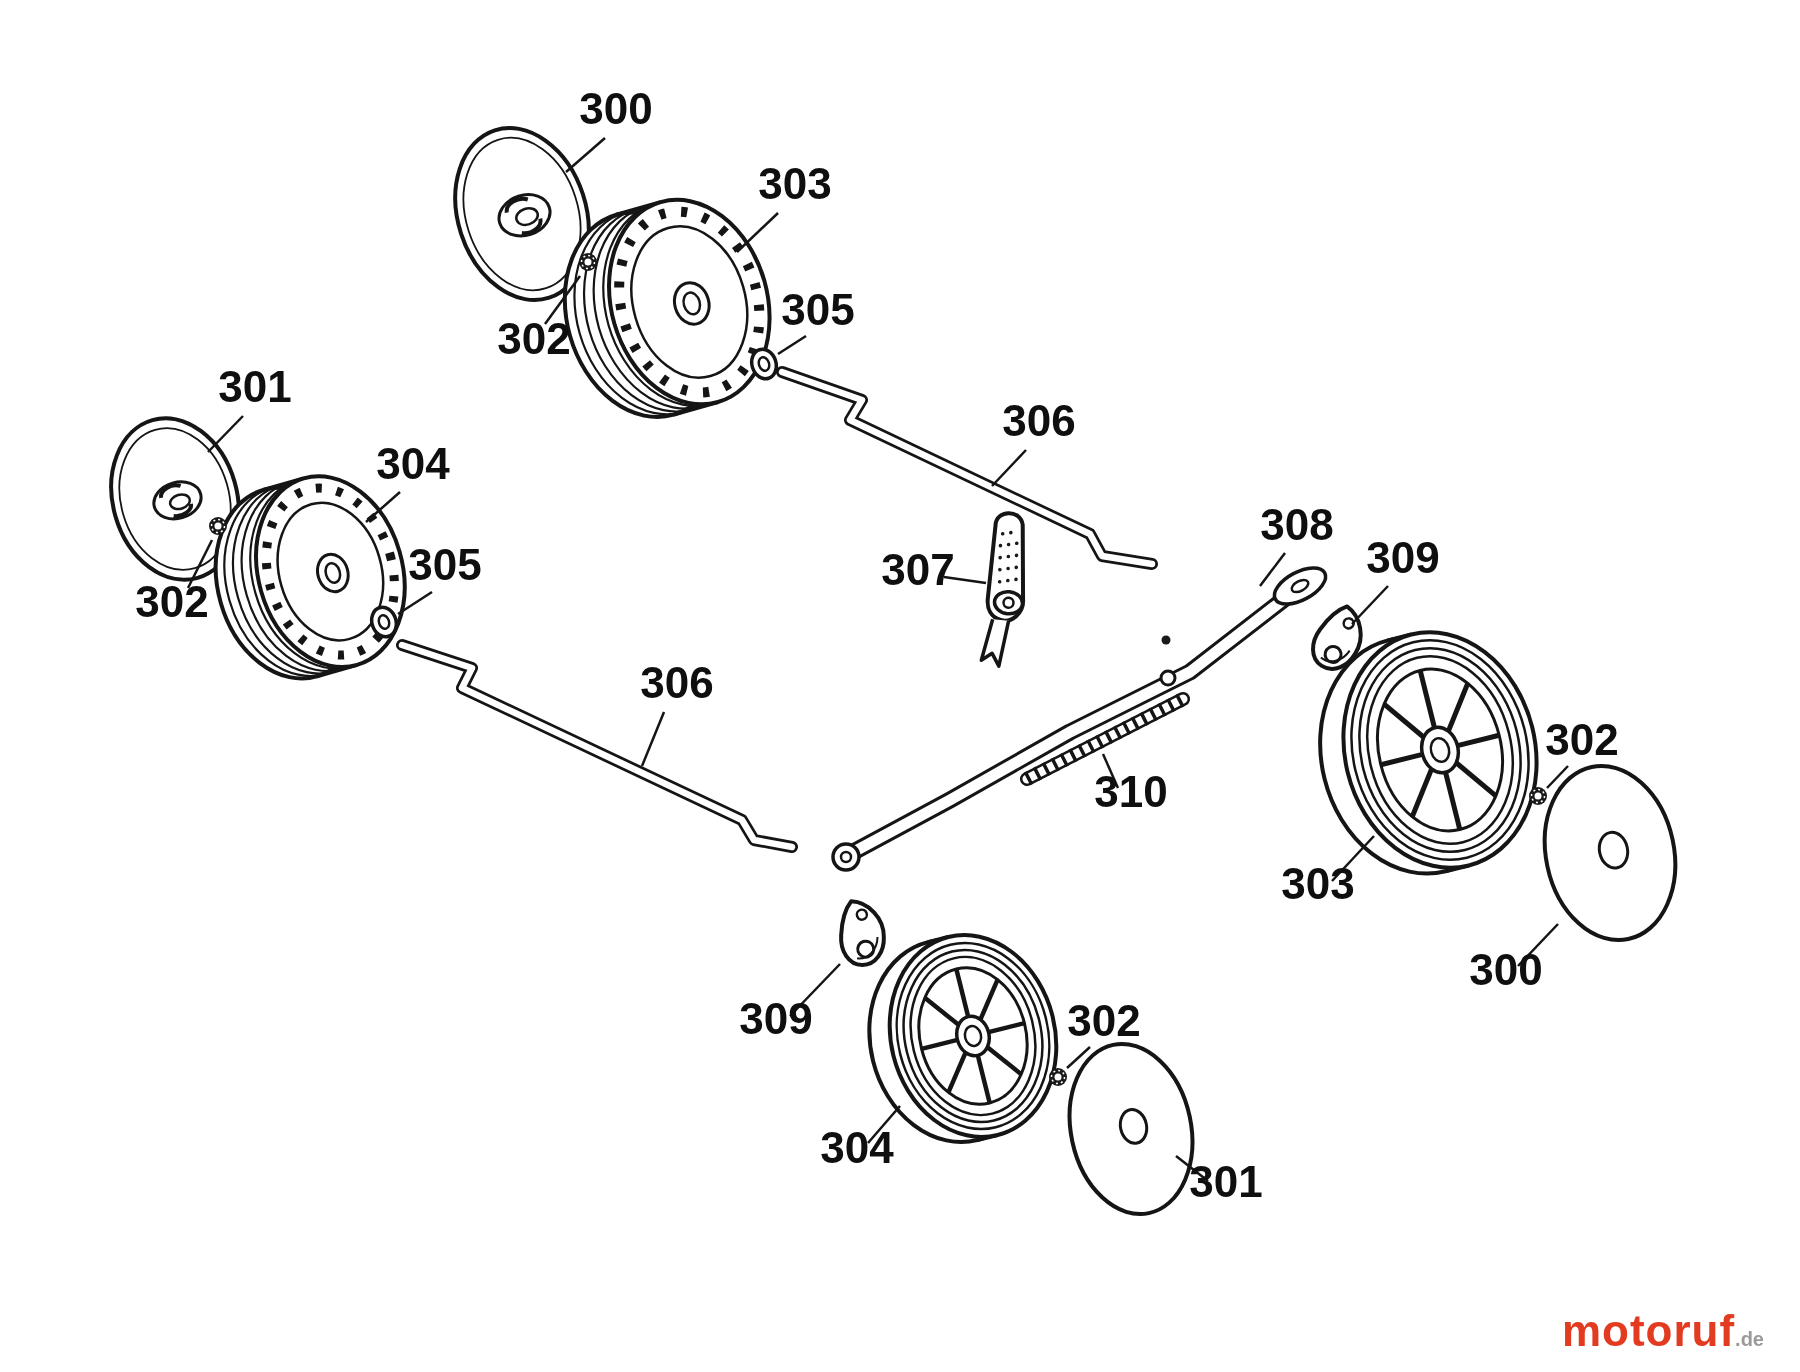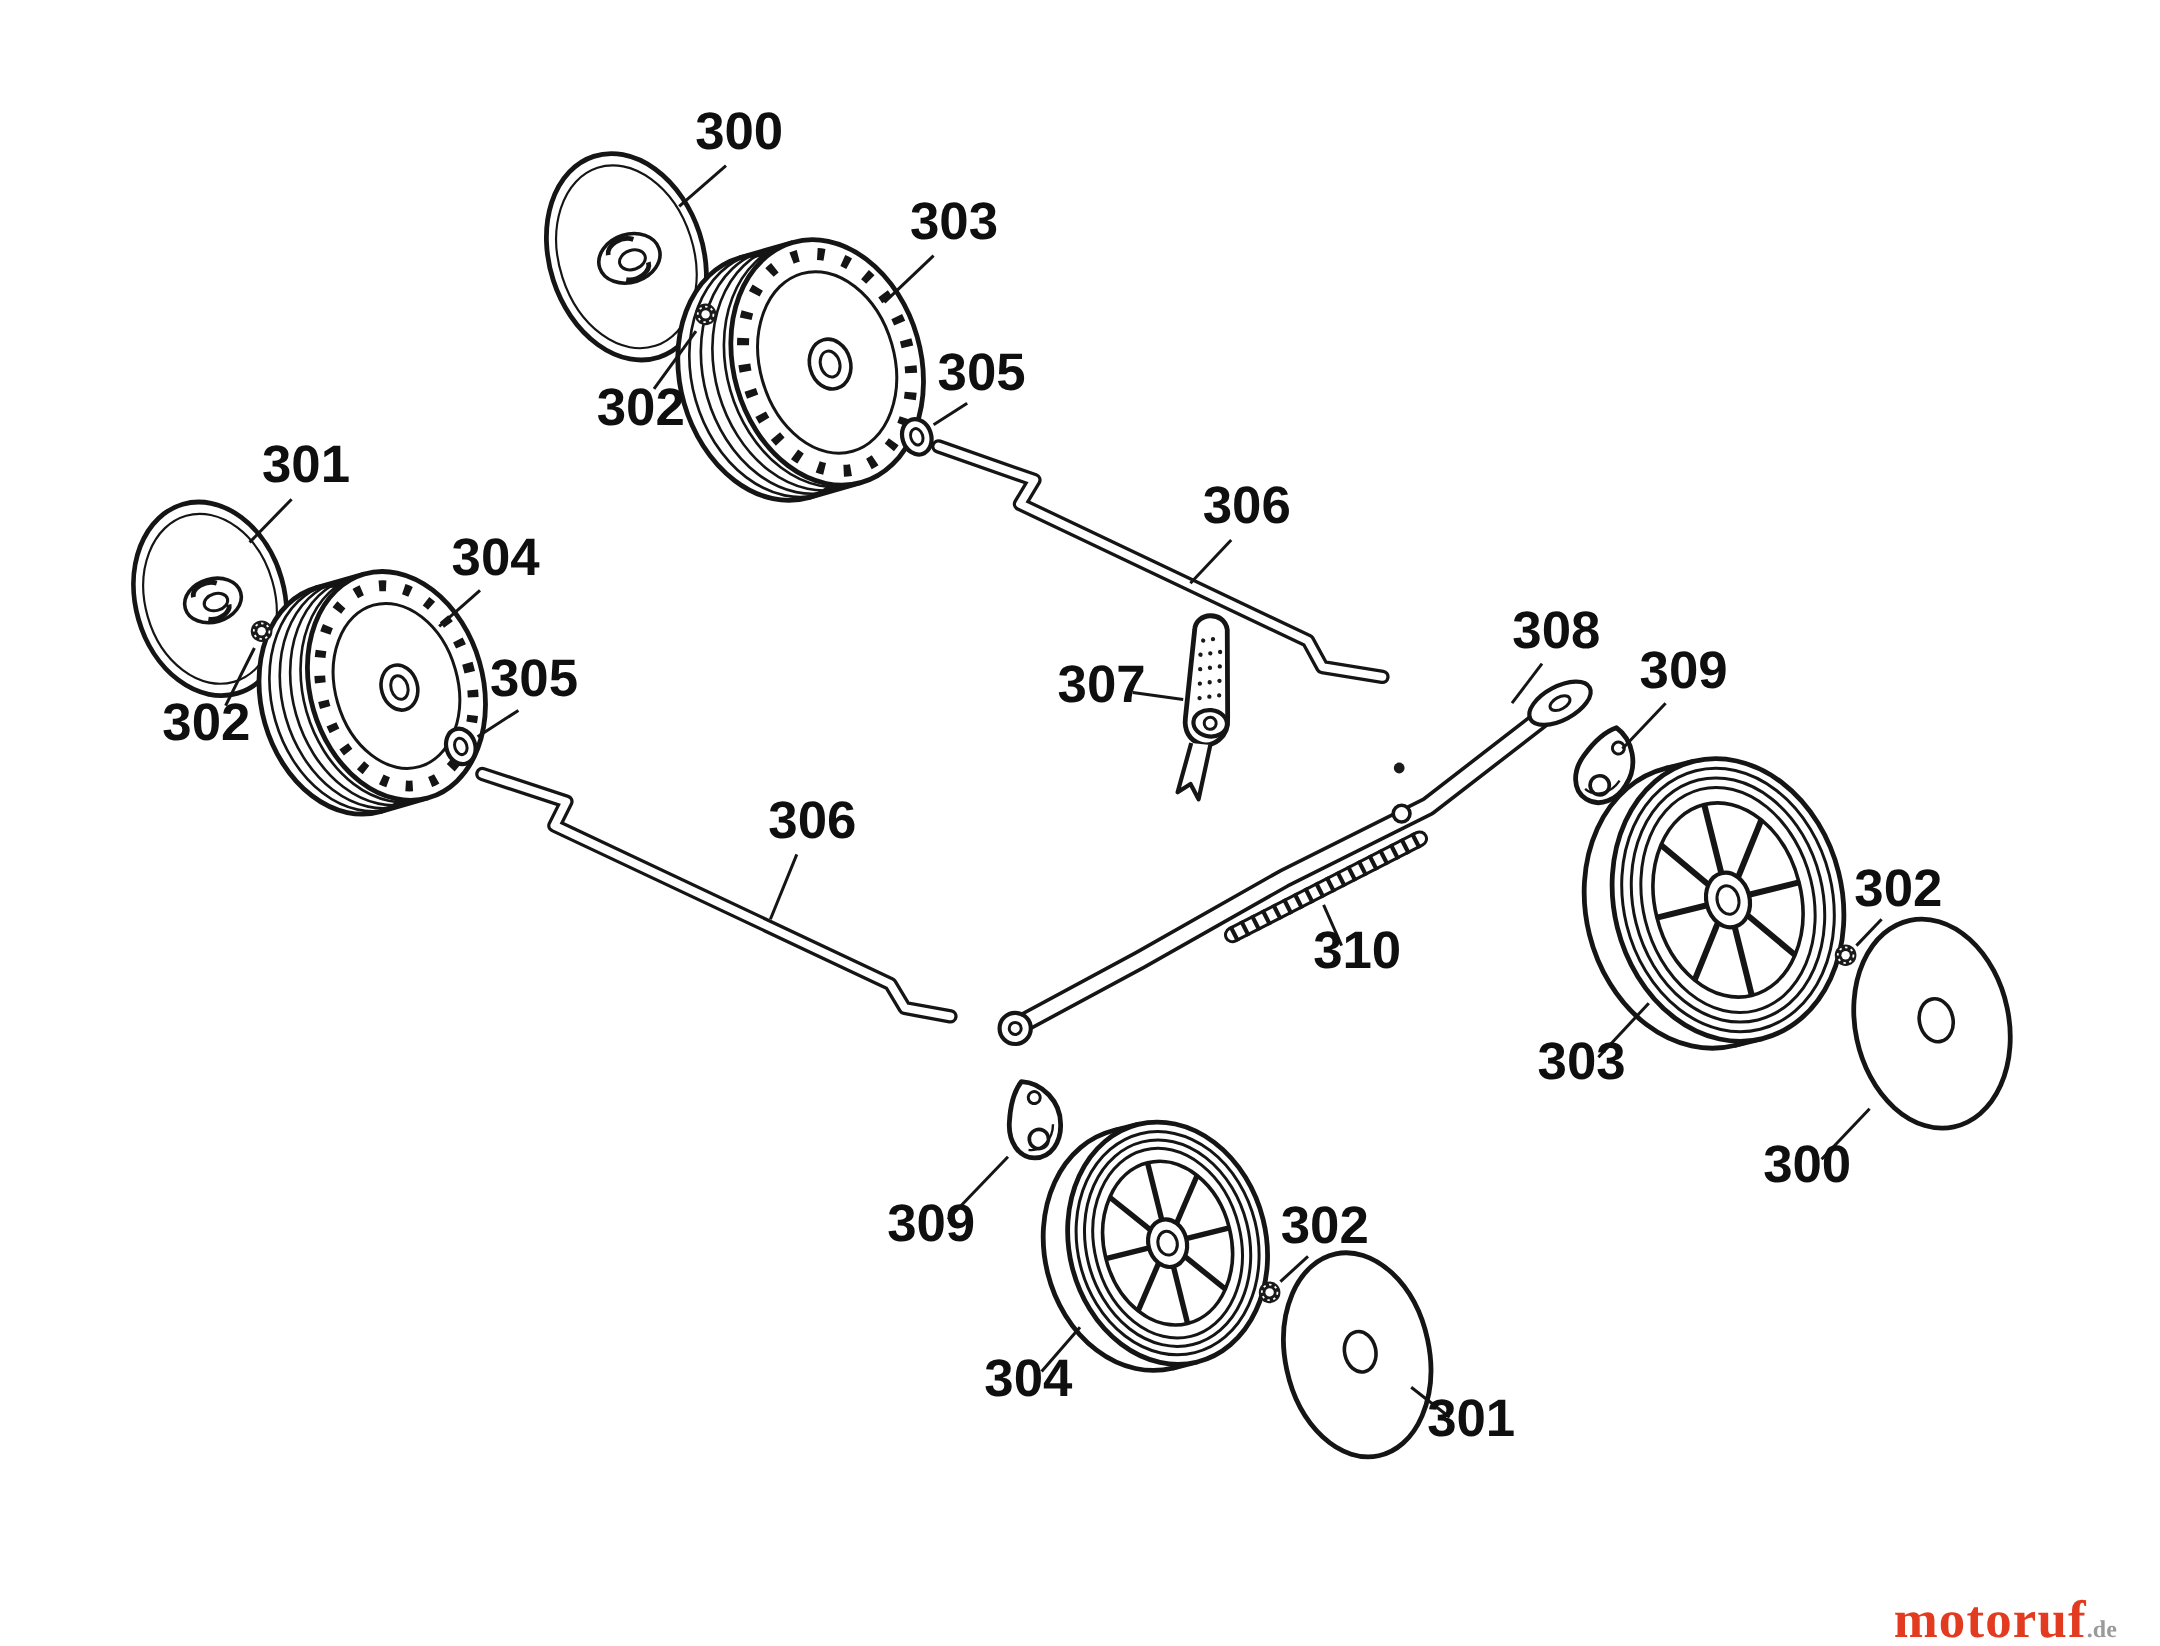--- a/index.html
+++ b/index.html
@@ -5,22 +5,22 @@
   html,body{margin:0;padding:0;background:#ffffff;}
   .stage{position:relative;width:1800px;height:1372px;background:#ffffff;overflow:hidden;
          font-family:"Liberation Sans",sans-serif;}
   svg.diagram{position:absolute;left:0;top:0;}
   .outline{stroke:#151515;fill:#ffffff;}
   .line{stroke:#151515;fill:none;}
   .dark{fill:#1a1a1a;stroke:none;}
   .part-label{font:bold 44px "Liberation Sans",sans-serif;fill:#0f0f0f;}
   .leader{stroke:#151515;stroke-width:2.5;fill:none;}
   .rod-core{stroke:#ffffff;fill:none;}
-  .watermark{position:absolute;right:36px;bottom:0;white-space:nowrap;
-             font-family:Liberation Serif, serif;line-height:1;}
+  .watermark{position:absolute;right:36px;bottom:19px;white-space:nowrap;
+             font-family:Liberation Sans, sans-serif;line-height:1;}
   .wm-brand{color:#e23b20;font-size:44px;font-weight:bold;letter-spacing:1px;}
   .wm-suffix{color:#9a9a9a;font-size:20px;font-weight:bold;}
 </style>
 </head>
 <body>
 
 <div class="stage">
 <svg class="diagram" width="1800" height="1372" viewBox="0 0 1800 1372">
 
   <g transform="translate(522,214) rotate(-18)">

